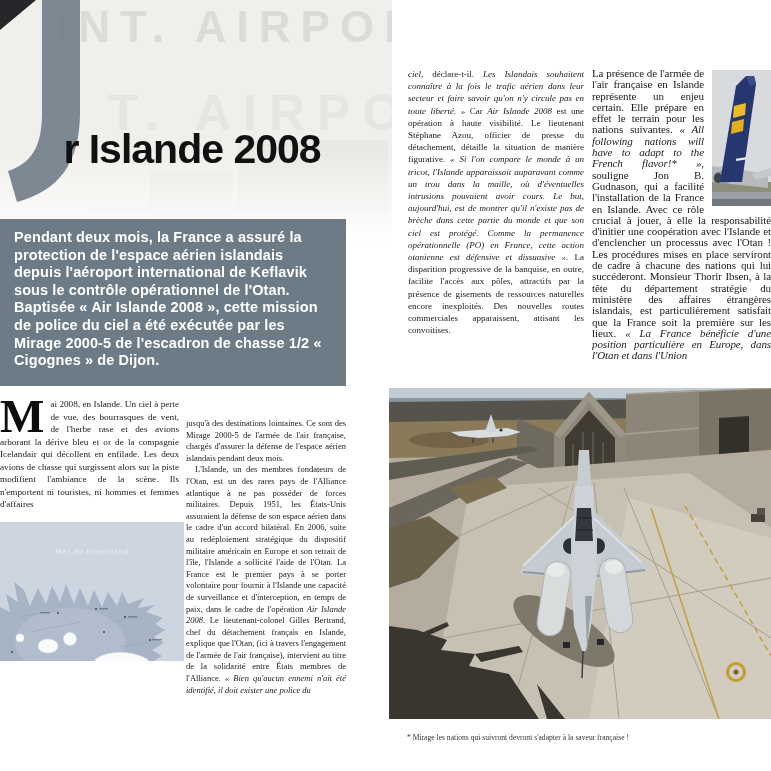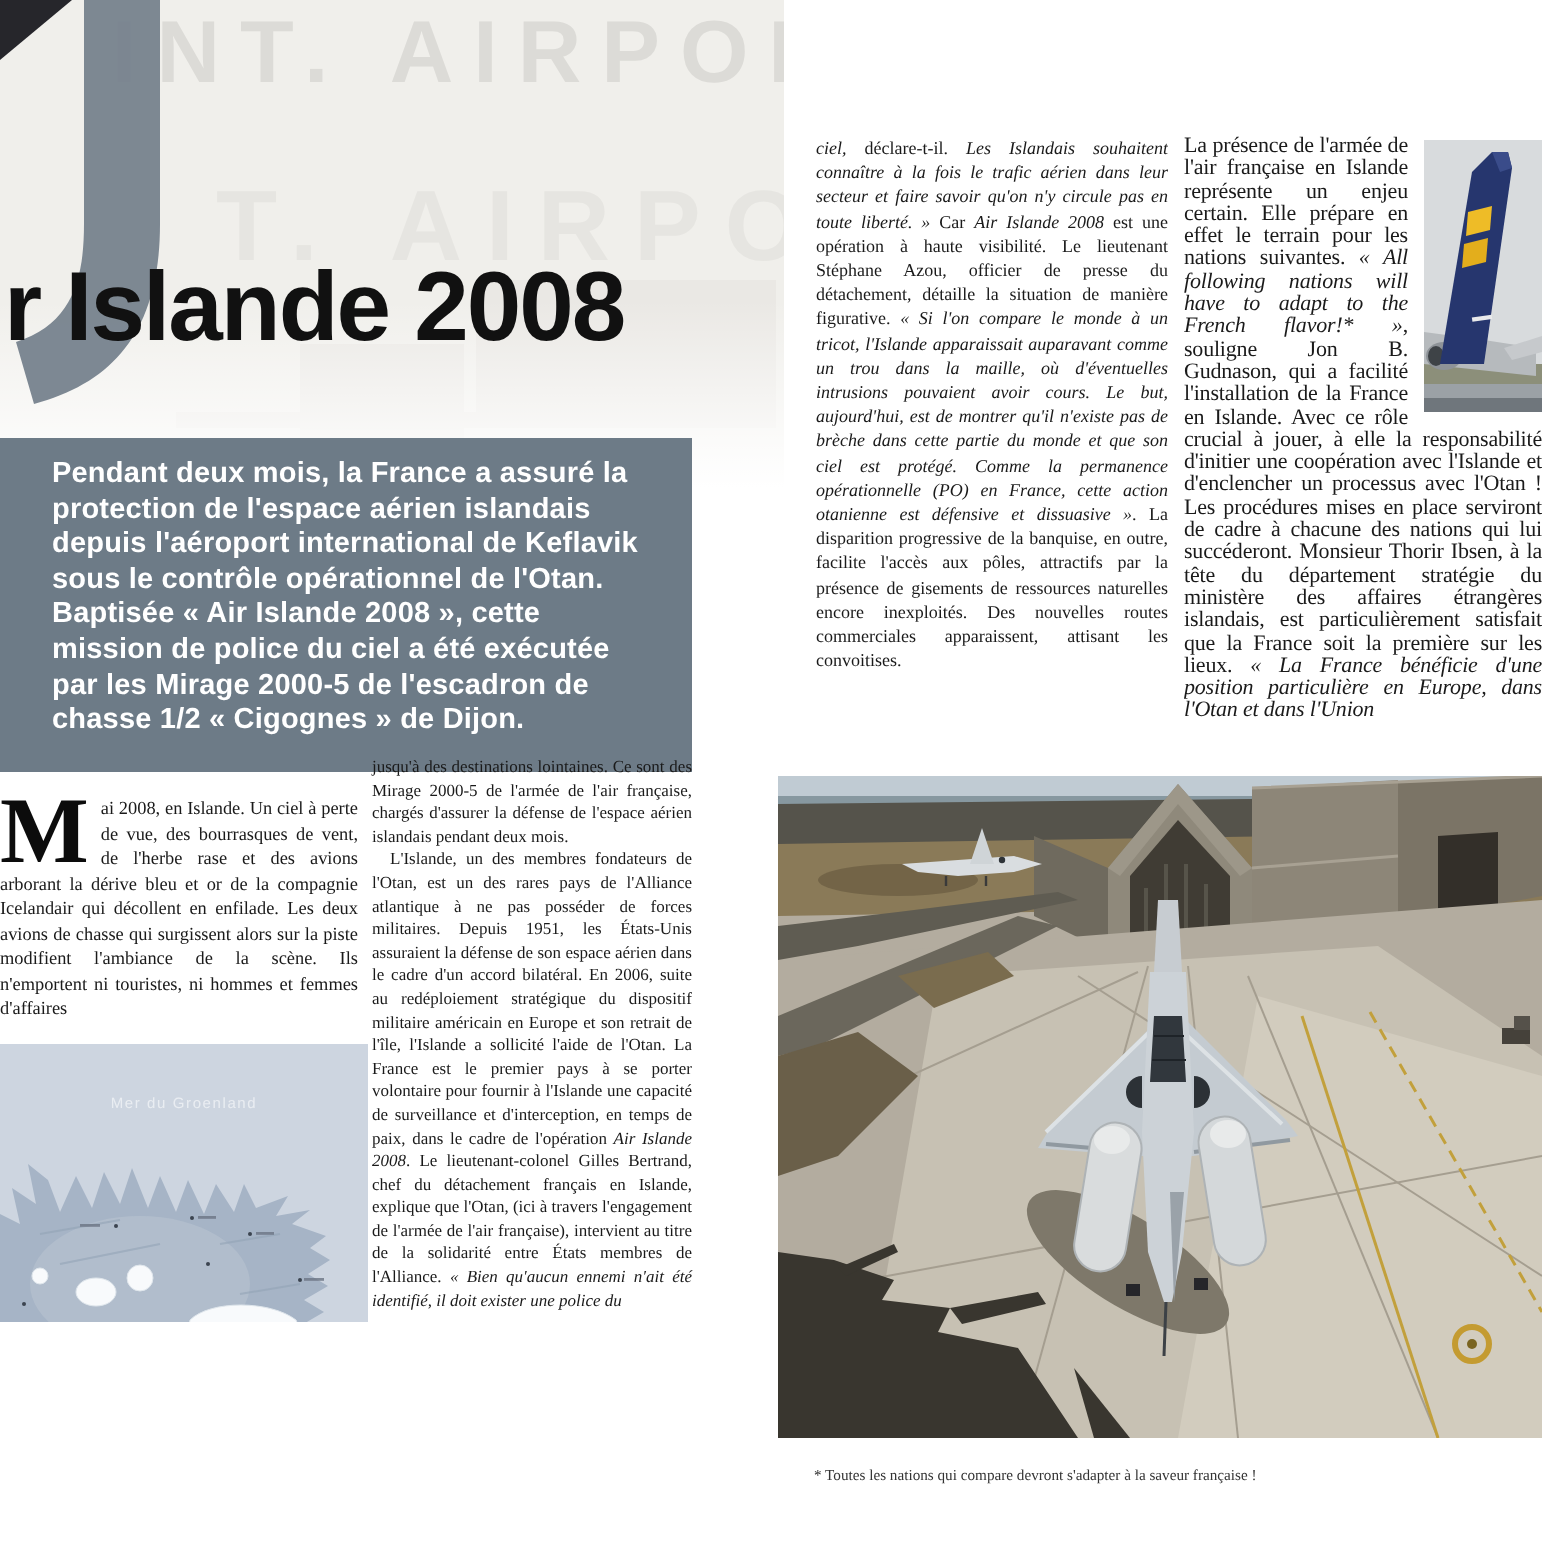--- a/index.html
+++ b/index.html
@@ -11,35 +11,35 @@
   .stencil{position:absolute;font-family:"Liberation Sans",sans-serif;font-weight:bold;
            color:var(--c-stencil);white-space:nowrap;}
   .stencil.r1{left:56px;top:2px;font-size:44px;letter-spacing:10px;}
   .stencil.r2{left:108px;top:84px;font-size:50px;letter-spacing:12px;color:#e6e5e1;}
   .ghost{position:absolute;background:#eae8e4;}
   .fade{position:absolute;left:0;top:150px;width:392px;height:102px;
         background:linear-gradient(to bottom,rgba(255,255,255,0),#ffffff 92%);}
   .corner-tri{left:0;top:0;width:0;height:0;border-top:30px solid #26262b;border-right:36px solid transparent;}
   .giant-letter{left:0;top:0;}
   .headline{left:2px;top:126px;width:380px;font-family:"Liberation Sans",sans-serif;
-            font-weight:bold;font-size:49px;letter-spacing:-1px;color:var(--c-ink);white-space:nowrap;}
+            font-weight:bold;font-size:41px;letter-spacing:-1px;color:var(--c-ink);white-space:nowrap;text-align:center;}
   
   .standfirst{left:0;top:219px;width:346px;height:167px;background:var(--c-slate);
-              box-sizing:border-box;padding:10px 26px;overflow:hidden;}
+              box-sizing:border-box;padding:10px 14px;overflow:hidden;}
   .standfirst p{margin:0;font-family:"Liberation Sans",sans-serif;font-weight:bold;
                 font-size:14.5px;line-height:17.6px;color:#ffffff;letter-spacing:0.1px;}
   
   .col{font-size:9.2px;line-height:12.5px;text-align:justify;}
   .col p{margin:0;}
   .col p + p{text-indent:9px;}
   .it{font-style:italic;}
   .dropcap{float:left;font-family:"Liberation Serif",serif;font-weight:bold;
            font-size:47px;line-height:35px;margin:1px 6px 0 0;color:#0c0c0c;}
   .l-col1{left:0;top:398px;width:179px;height:126px;overflow:hidden;}
-  .l-col2{left:186px;top:378px;width:160px;font-size:8.5px;line-height:11.6px;}
+  .l-col2{left:186px;top:418px;width:160px;font-size:8.5px;line-height:11.6px;}
   .r-col1{left:408px;top:68px;width:176px;height:318px;overflow:hidden;font-size:9px;line-height:12.2px;}
   .r-col2{left:592px;top:68px;width:179px;height:318px;overflow:hidden;font-size:11px;line-height:11.3px;letter-spacing:-0.1px;}
   .tail-photo{float:right;width:59px;height:136px;margin:2px 0 4px 8px;overflow:hidden;}
   
   .map{left:0;top:522px;width:184px;height:139px;background:var(--c-sea);overflow:hidden;}
   
   .main-photo{left:389px;top:388px;width:382px;height:331px;overflow:hidden;background:#b3ac9f;}
   
   .footnote{left:407px;top:733px;width:360px;font-size:7.6px;color:#333333;}
   svg{display:block;}
@@ -221,13 +221,13 @@
 
     <g fill="#39362f">
       <path d="M0,238 L28,242 L58,252 L52,262 L86,266 L80,278 L120,286 L150,331 L0,331 Z"></path>
       <polygon points="30,246 58,234 60,238 34,250"></polygon>
       <polygon points="86,266 130,258 134,264 92,274"></polygon>
       <polygon points="148,296 176,331 158,331"></polygon>
     </g>
   </svg>
 </div>
 
-<p class="abs footnote" style="margin:0;">* Toutes les nations qui compare devront s'adapter à la saveur française !</p>
+<p class="abs footnote" style="margin:0;">* Mirage les nations qui suivront devront s'adapter à la saveur française !</p>
 
 </body></html>

